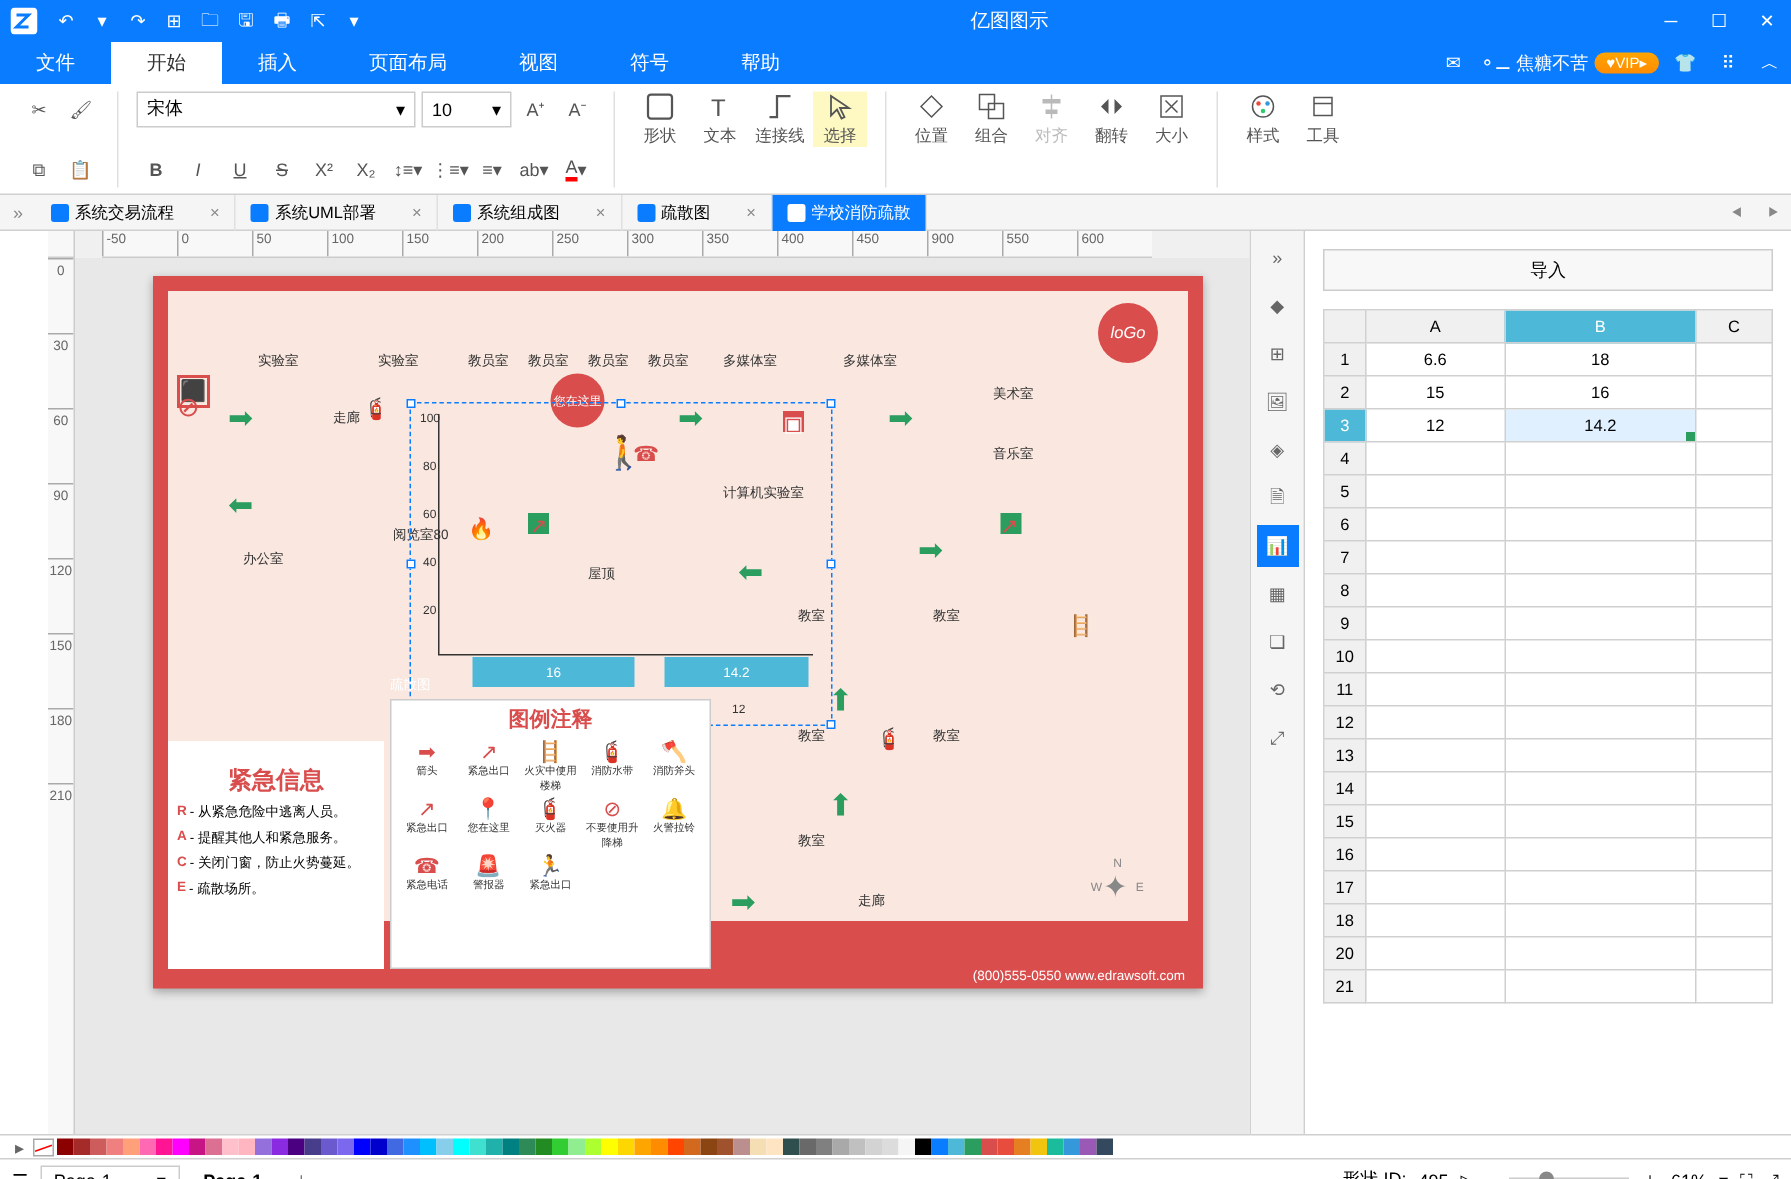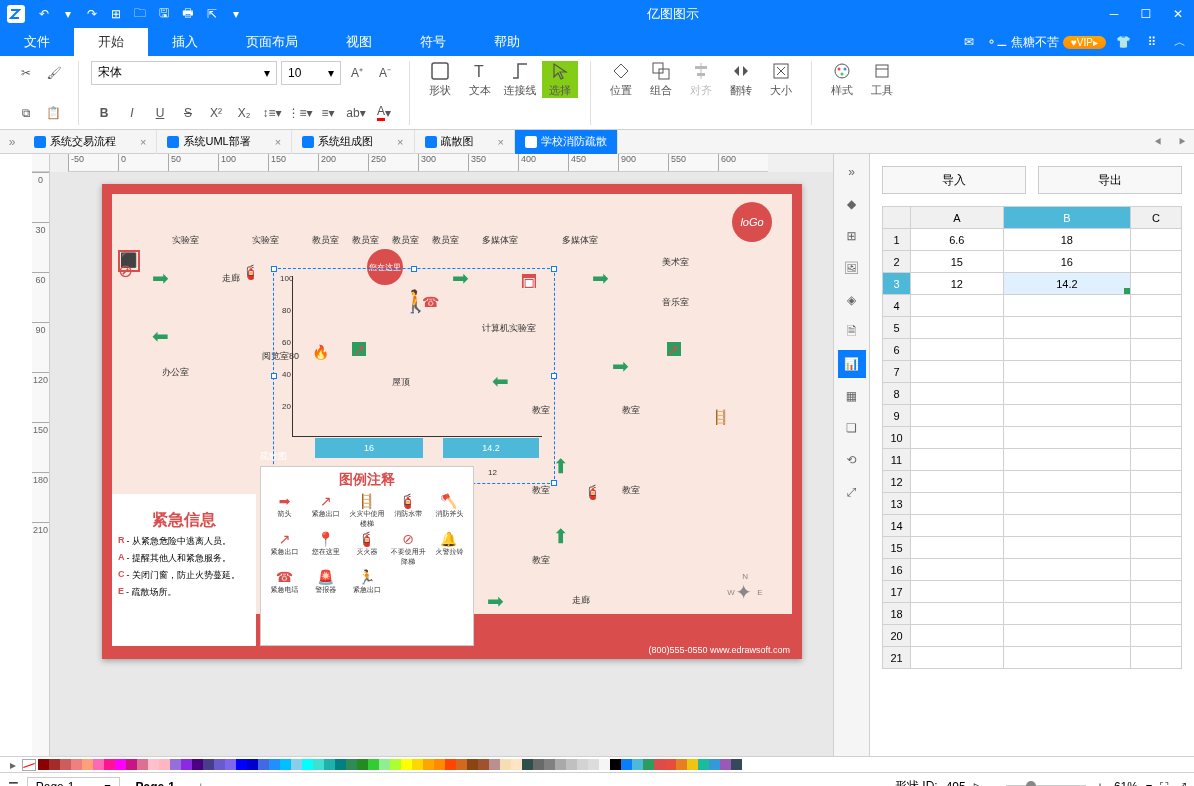--- a/index.html
+++ b/index.html
@@ -15,21 +15,21 @@
 .menubar .spacer { flex:1; }
 .menubar .ricon { width:28px; height:28px; display:flex; align-items:center; justify-content:center; cursor:pointer; }
 .vip { background:linear-gradient(#ffa500,#ff8c00); border-radius:10px; padding:1px 8px; font-size:10px; color:#fff; margin:0 4px; }
 .ribbon { height:74px; background:#fff; border-bottom:1px solid #d0d0d0; display:flex; align-items:center; padding:0 8px; }
 .rgroup { display:flex; flex-direction:column; align-items:center; padding:0 6px; height:64px; justify-content:space-between; }
 .rgroup.border { border-right:1px solid #e0e0e0; padding-right:12px; margin-right:6px; }
 .rrow { display:flex; gap:4px; align-items:center; }
 .ribbtn { width:24px; height:24px; display:flex; align-items:center; justify-content:center; cursor:pointer; color:#555; }
 .bigbtn { width:36px; display:flex; flex-direction:column; align-items:center; cursor:pointer; color:#555; gap:2px; }
 .bigbtn .lbl { font-size:11px; }
-.bigbtn.sel { background:#84cc16; }
+.bigbtn.sel { background:#fef9c3; }
 .fontsel { width:186px; height:24px; border:1px solid #ccc; display:flex; align-items:center; padding:0 6px; background:#fff; cursor:pointer; justify-content:space-between; }
 .sizesel { width:60px; height:24px; border:1px solid #ccc; display:flex; align-items:center; padding:0 6px; background:#fff; cursor:pointer; justify-content:space-between; }
 .tabbar { height:24px; background:#f5f5f5; border-bottom:1px solid #d0d0d0; display:flex; align-items:center; }
 .tabbar .arrow { width:24px; text-align:center; color:#888; cursor:pointer; }
 .doctab { display:flex; align-items:center; padding:0 10px; height:24px; cursor:pointer; gap:4px; border-right:1px solid #e0e0e0; font-size:11px; }
 .doctab .close { margin-left:20px; color:#888; }
 .doctab.active { background:#0a7cff; color:#fff; }
 .doctab .tabicon { width:12px; height:12px; background:#0a7cff; border-radius:2px; display:inline-block; }
 .doctab.active .tabicon { background:#fff; }
 .workarea { display:flex; height:602px;margin-left:32px; }
@@ -500,21 +500,20 @@
     <div class="st active">📊</div>
     <div class="st">▦</div>
     <div class="st">❏</div>
     <div class="st">⟲</div>
     <div class="st">⤢</div>
   </div>
 
   <div class="rightpanel">
     <div class="rbuttons">
       <button class="rbtn">导入</button>
-      <button class="rbtn">导出</button>
     </div>
     <div class="datagrid">
       <table id="datagrid-table">
           <tbody>
             <tr>
               <th class="rowh"></th>
               <th>A</th>
               <th class="selh">B</th>
               <th>C</th>
             </tr>

